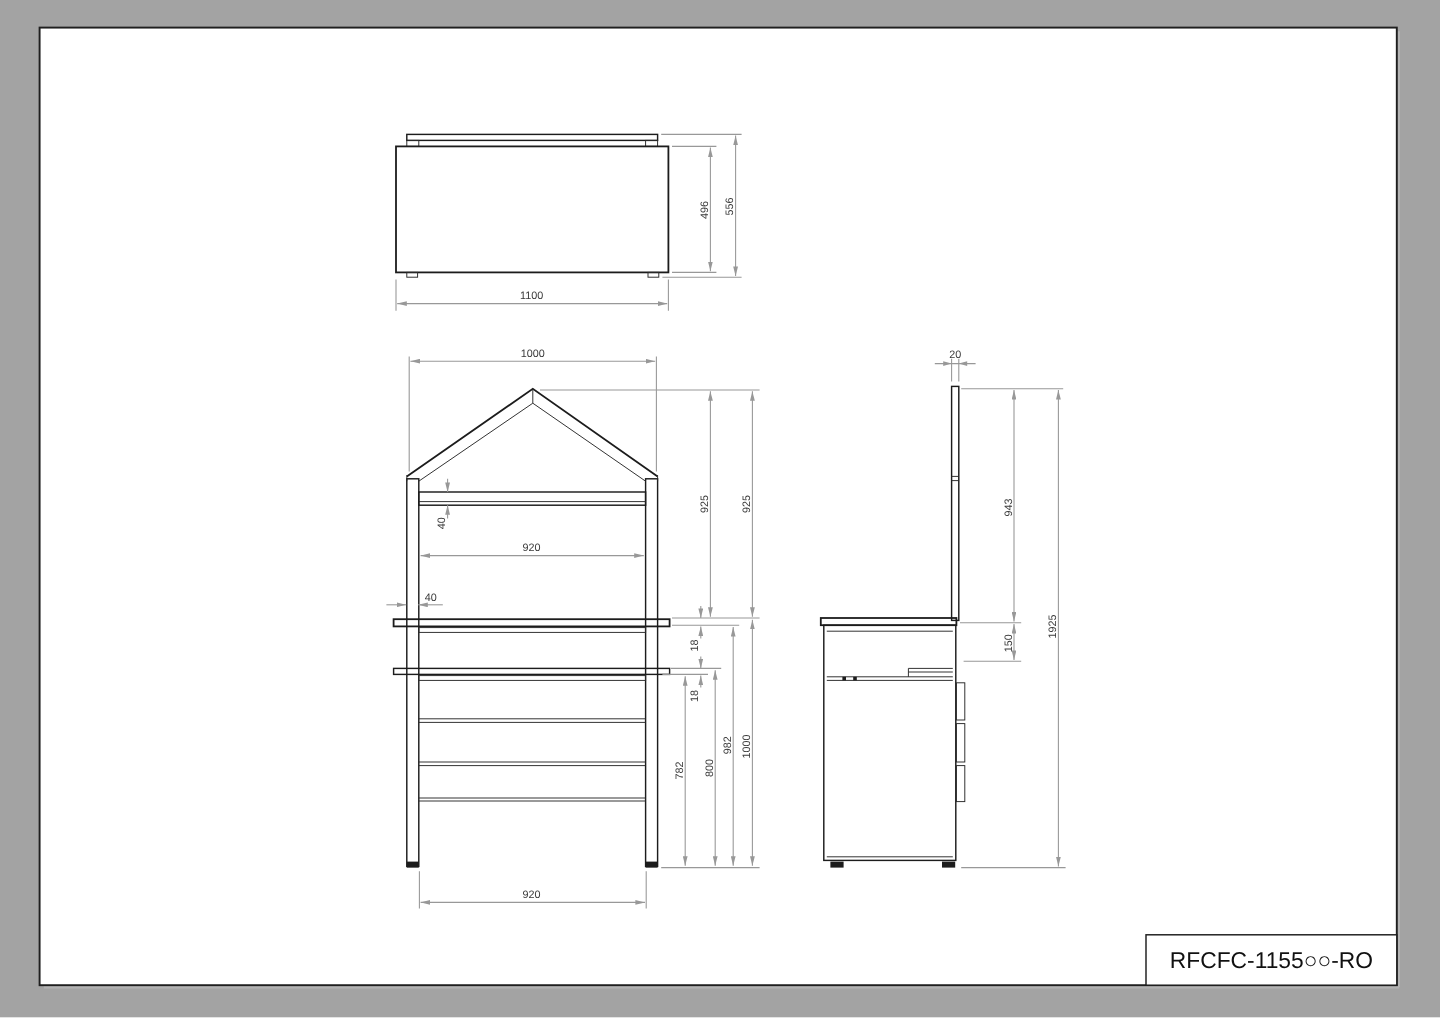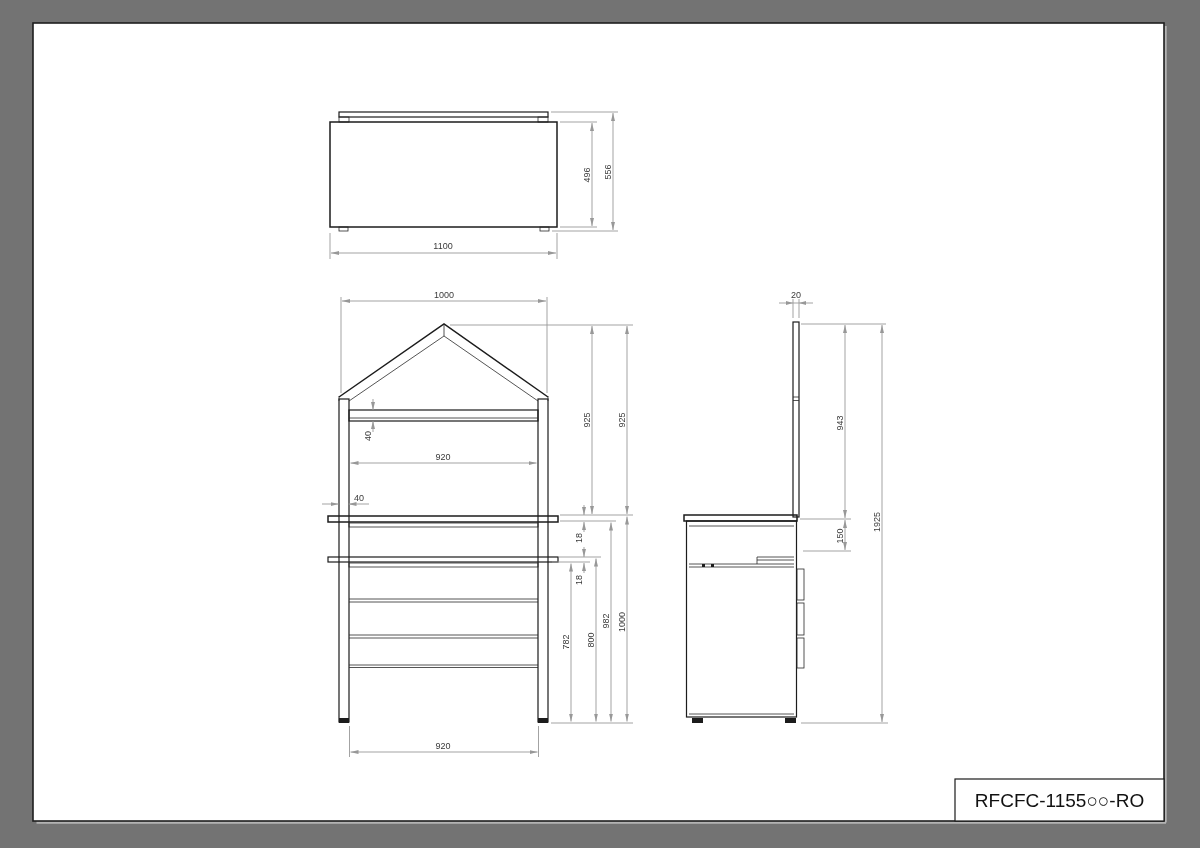--- a/index.html
+++ b/index.html
@@ -1,16 +1,16 @@
 <!DOCTYPE html>
 <html><head>
 <meta charset="utf-8">
 <style>
   html,body{margin:0;padding:0;background:#ffffff;}
-  .canvas{position:relative;width:1200px;height:848px;background:#737373;overflow:hidden;
+  .canvas{position:relative;width:1200px;height:848px;background:#a3a3a3;overflow:hidden;
           font-family:"Liberation Sans","DejaVu Sans",sans-serif;}
   svg{display:block}
   
   .o   {stroke:#1c1c1c;fill:none;stroke-width:1.2;}
   .ob  {stroke:#1c1c1c;fill:none;stroke-width:1.5;}
   .oth {stroke:#2a2a2a;fill:none;stroke-width:0.8;}
   .of  {fill:#1c1c1c;stroke:none;}
   
   .d   {stroke:#989898;fill:none;stroke-width:0.9;}
   .df  {fill:#989898;stroke:none;}

